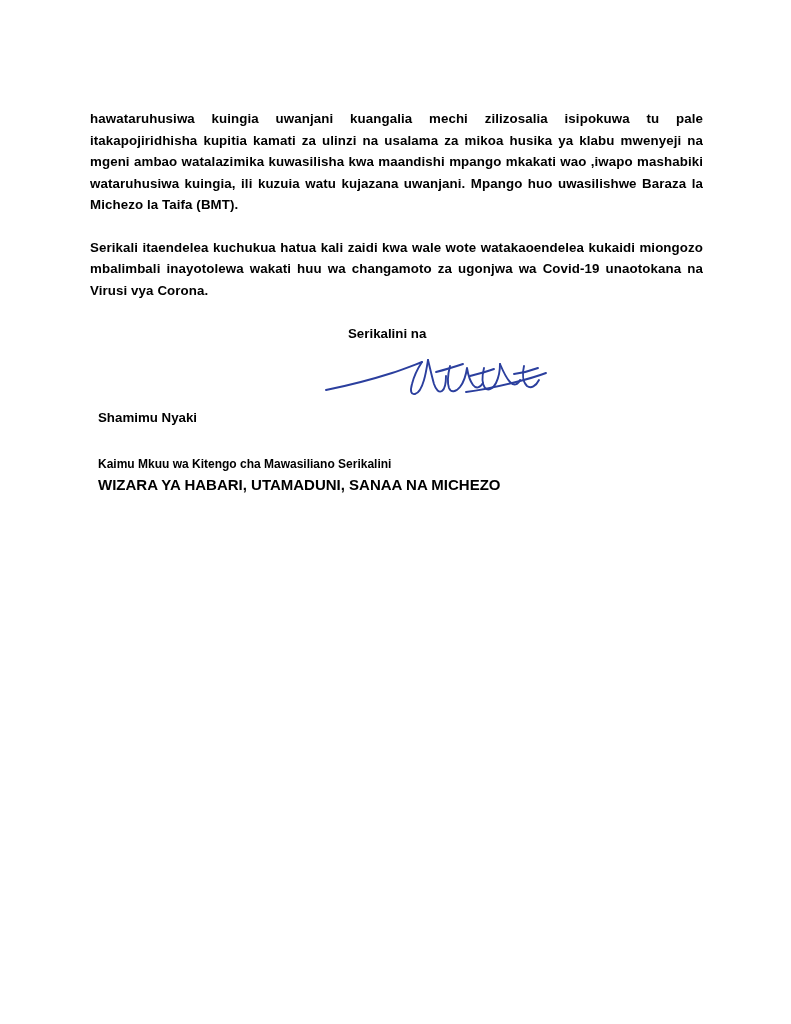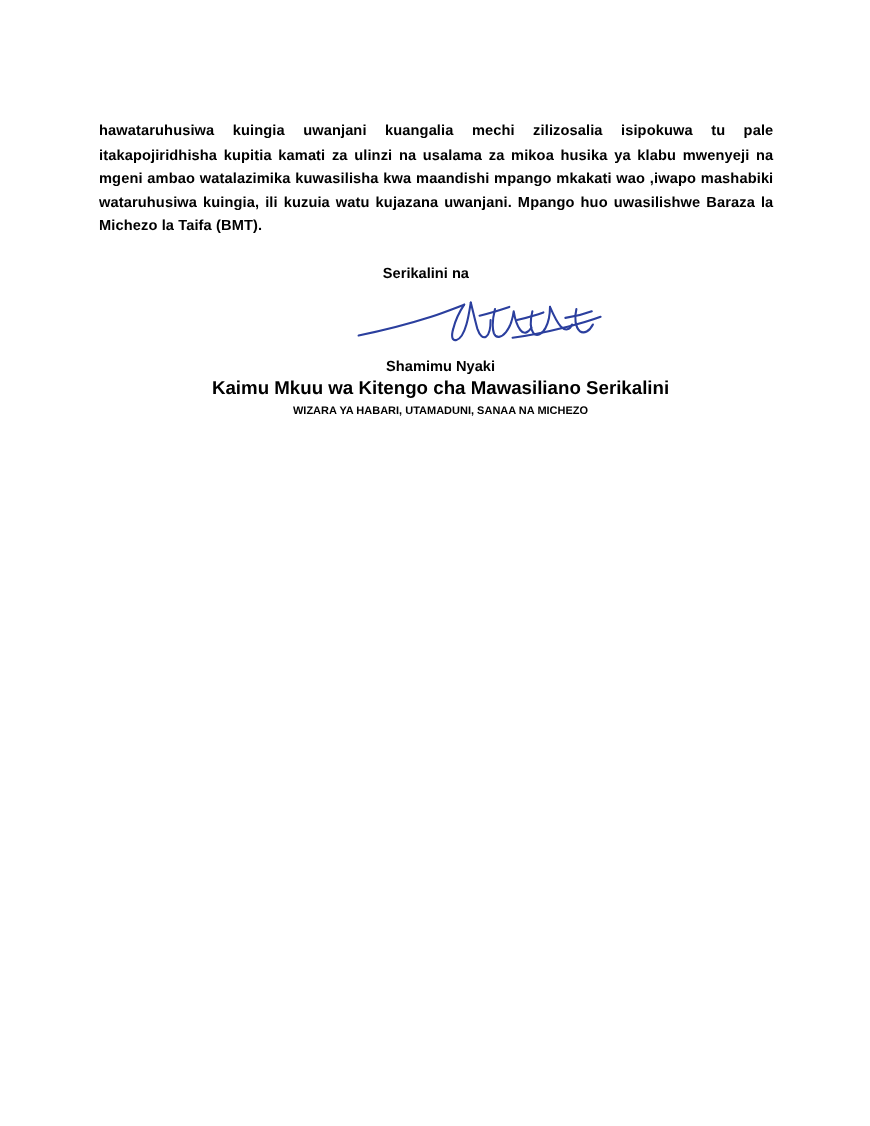--- a/index.html
+++ b/index.html
@@ -49,47 +49,49 @@
     height: 60px;
     margin-top: 2px;
   }
   .signature-svg {
     position: absolute;
     left: 228px;
     top: 0px;
   }
   .signer-block {
     margin-top: 2px;
-    text-align: center;
+    text-align: left;
     padding-left: 8px;
   }
   .signer-name {
     font-weight: bold;
     font-size: 13.3px;
     line-height: 20px;
   }
   .signer-title {
     font-weight: bold;
-    font-size: 17px;
+    font-size: 12px;
     line-height: 20px;
+    margin-top: 26px;
   }
   .signer-ministry {
     font-weight: bold;
-    font-size: 10px;
+    font-size: 15px;
     line-height: 21px;
   }
 </style>
 </head>
 <body>
 
 <div class="page">
   <div class="doc-body">
 
     <p class="para para-1">hawataruhusiwa kuingia uwanjani kuangalia mechi zilizosalia isipokuwa tu pale itakapojiridhisha kupitia kamati za ulinzi na usalama za mikoa husika ya klabu mwenyeji na mgeni ambao watalazimika kuwasilisha kwa maandishi mpango mkakati wao ,iwapo mashabiki wataruhusiwa kuingia, ili kuzuia watu kujazana uwanjani. Mpango huo uwasilishwe Baraza la Michezo la Taifa (BMT).</p>
 
+    <p class="para para-2">Serikali itaendelea kuchukua hatua kali zaidi kwa wale wote watakaoendelea kukaidi miongozo mbalimbali inayotolewa wakati huu wa changamoto za ugonjwa wa Covid-19 unaotokana na Virusi vya Corona.</p>
 
     <div class="signoff-label">Serikalini na</div>
 
     <div class="signature-area">
       <svg class="signature-svg" width="250" height="58" viewBox="0 0 250 58">
         <g fill="none" stroke="#2b3f9e" stroke-width="1.9" stroke-linecap="round" stroke-linejoin="round">
           <path d="M8 44 C28 40, 52 34, 74 27 C86 23, 96 19, 104 16"></path>
           <path d="M104 16 C100 22, 96 30, 94 38 C92 45, 93 49, 97 48 C101 47, 104 41, 106 34 C108 27, 109 20, 110 14"></path>
           <path d="M110 14 C112 22, 114 31, 116 38 C118 44, 121 47, 124 45 C127 43, 128 37, 128 30"></path>
           <path d="M118 26 C126 24, 136 21, 145 18"></path>

